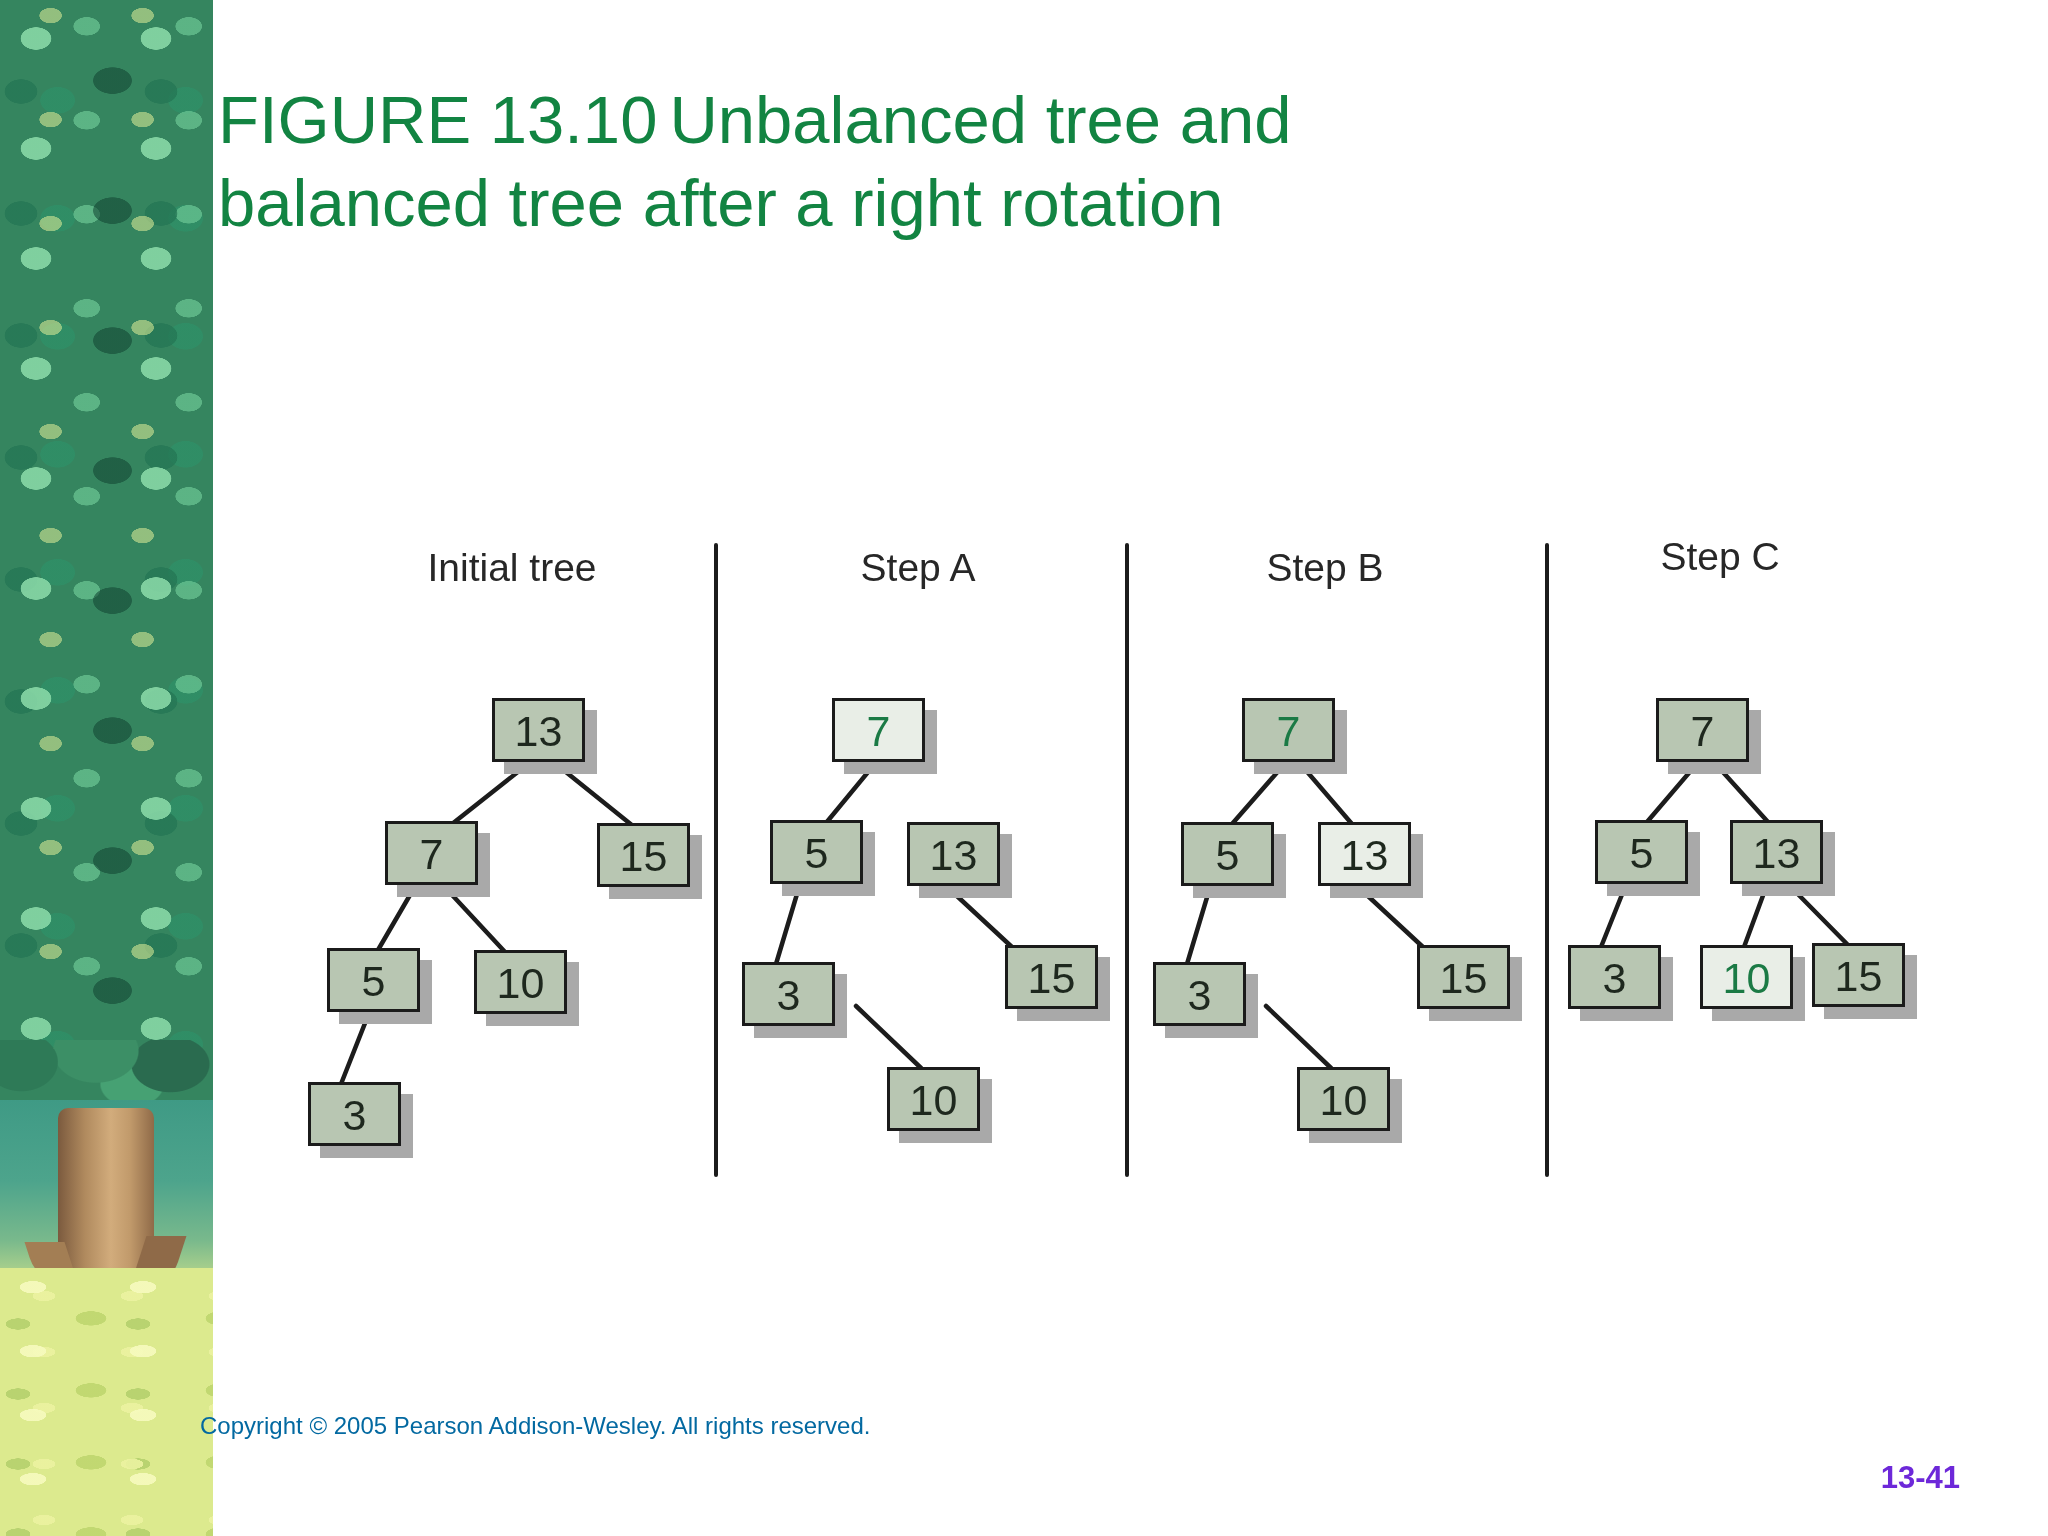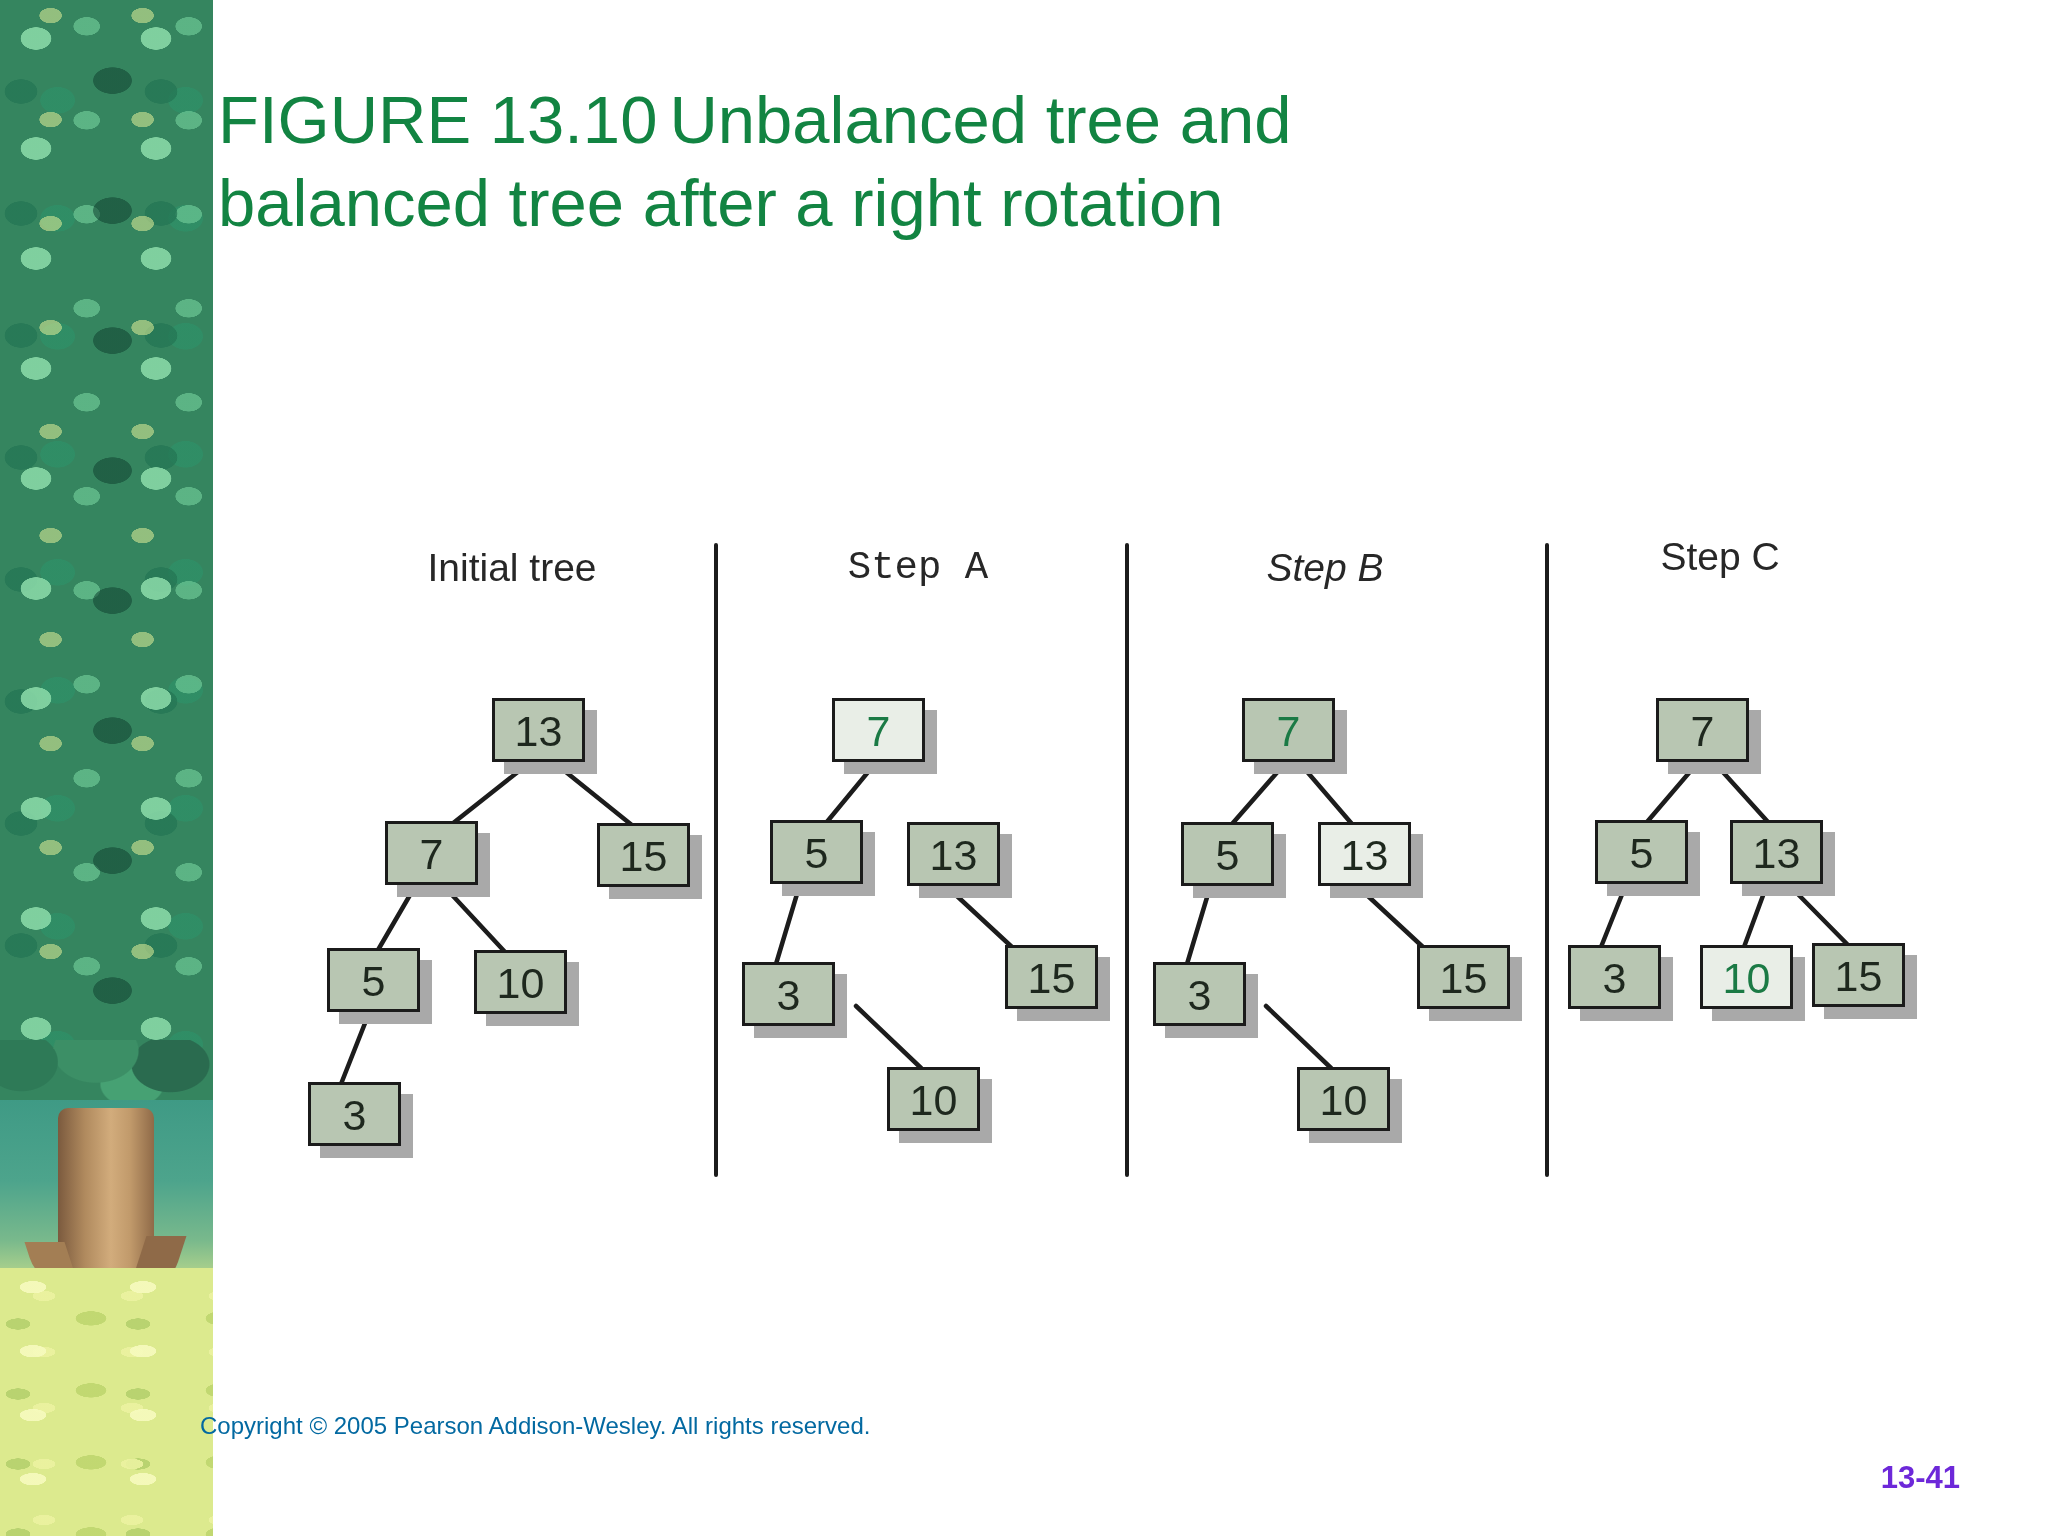--- a/index.html
+++ b/index.html
@@ -136,28 +136,28 @@
       <line x1="1127" y1="545" x2="1127" y2="1175" stroke="currentColor" stroke-width="4" stroke-linecap="round"></line>
       <line x1="1547" y1="545" x2="1547" y2="1175" stroke="currentColor" stroke-width="4" stroke-linecap="round"></line>
     </svg>
 <div class="panel-label" style="left: 512px; top: 546px;">Initial tree</div>
     <div class="tree-node" style="left: 492px; top: 698px;">13</div>
     <div class="tree-node" style="left: 385px; top: 821px;">7</div>
     <div class="tree-node" style="left: 597px; top: 823px;">15</div>
     <div class="tree-node" style="left: 327px; top: 948px;">5</div>
     <div class="tree-node" style="left: 474px; top: 950px;">10</div>
     <div class="tree-node" style="left: 308px; top: 1082px;">3</div>
-    <div class="panel-label" style="left: 918px; top: 546px; font-family: Liberation Mono, monospace;">Step A</div>
+    <div class="panel-label" style="left: 918px; top: 546px;">Step A</div>
     <div class="tree-node light green-text" style="left: 832px; top: 698px;">7</div>
     <div class="tree-node" style="left: 770px; top: 820px;">5</div>
     <div class="tree-node" style="left: 907px; top: 822px;">13</div>
     <div class="tree-node" style="left: 742px; top: 962px;">3</div>
     <div class="tree-node" style="left: 1005px; top: 945px;">15</div>
     <div class="tree-node" style="left: 887px; top: 1067px;">10</div>
-    <div class="panel-label" style="left: 1325px; top: 546px; font-style: italic;">Step B</div>
+    <div class="panel-label" style="left: 1325px; top: 546px;">Step B</div>
     <div class="tree-node green-text" style="left: 1242px; top: 698px;">7</div>
     <div class="tree-node" style="left: 1181px; top: 822px;">5</div>
     <div class="tree-node light" style="left: 1318px; top: 822px;">13</div>
     <div class="tree-node" style="left: 1153px; top: 962px;">3</div>
     <div class="tree-node" style="left: 1417px; top: 945px;">15</div>
     <div class="tree-node" style="left: 1297px; top: 1067px;">10</div>
     <div class="panel-label" style="left: 1720px; top: 535px;">Step C</div>
     <div class="tree-node" style="left: 1656px; top: 698px;">7</div>
     <div class="tree-node" style="left: 1595px; top: 820px;">5</div>
     <div class="tree-node" style="left: 1730px; top: 820px;">13</div>

